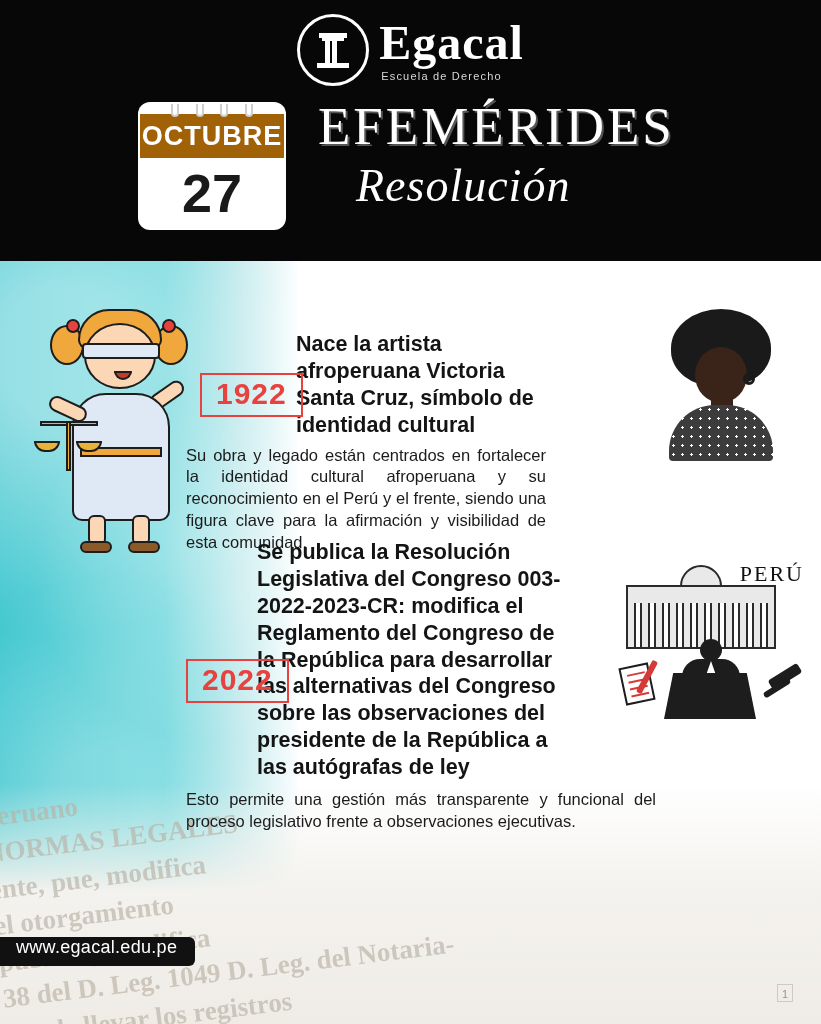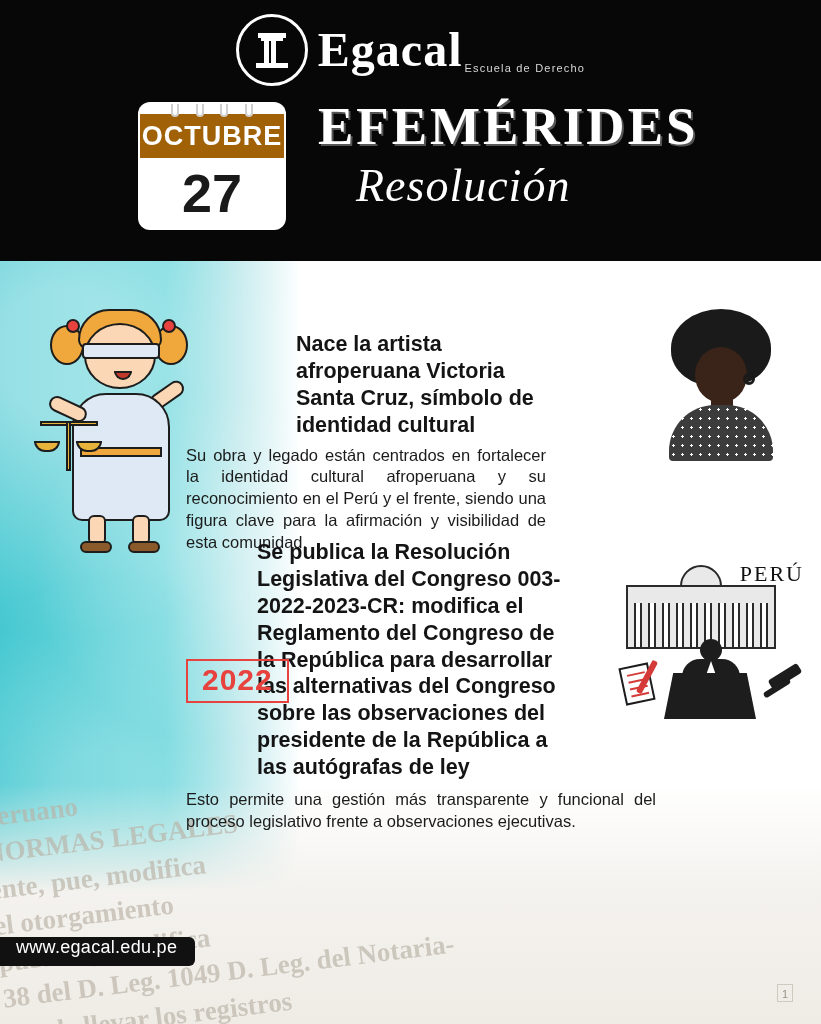--- a/index.html
+++ b/index.html
@@ -36,21 +36,21 @@
   }
   .logo-emblem {
     width: 72px; height: 72px;
     border: 3px solid #ffffff;
     border-radius: 50%;
     position: relative;
     display: flex;
     align-items: center;
     justify-content: center;
   }
-  .logo-text-wrap { display: flex; flex-direction: row; align-items: flex-end; }
+  .logo-text-wrap { display: flex; flex-direction: column; align-items: flex-start; }
   .logo-name {
     color: #ffffff;
     font-family: "Liberation Serif", serif;
     font-size: 48px;
     font-weight: bold;
     letter-spacing: 1px;
     line-height: 1;
   }
   .logo-sub {
     color: #d8d8d8;
@@ -110,21 +110,21 @@
 
   .title-wrap {
     position: absolute;
     left: 318px;
     top: 100px;
     color: #ffffff;
   }
   .title-main {
     font-family: "Liberation Serif", serif;
     font-size: 53px;
-    font-weight: bold;
+    font-weight: normal;
     letter-spacing: 3px;
     line-height: 1;
     text-shadow: 2px 2px 0 #555;
   }
   .title-sub {
     font-family: "Liberation Serif", serif;
     font-style: italic;
     font-size: 46px;
     margin-top: 6px;
     margin-left: 38px;
@@ -371,20 +371,21 @@
         <div class="beam"></div>
           <div class="post"></div>
         <div class="pan-l"></div>
           <div class="pan-r"></div>
       </div>
     </div>
 
     <div class="events">
 
       <div class="event evt1">
+        <div class="year-box">1922</div>
         <div class="evt1-text">
           <div class="evt-title">Nace la artista afroperuana Victoria Santa Cruz, símbolo de identidad cultural</div>
         </div>
         <div class="evt-desc">Su obra y legado están centrados en fortalecer la identidad cultural afroperuana y su reconocimiento en el Perú y el frente, siendo una figura clave para la afirmación y visibilidad de esta comunidad.</div>
       </div>
 
       <div class="portrait">
         <div class="afro"></div>
         <div class="face"></div>
         <div class="earring"></div>

